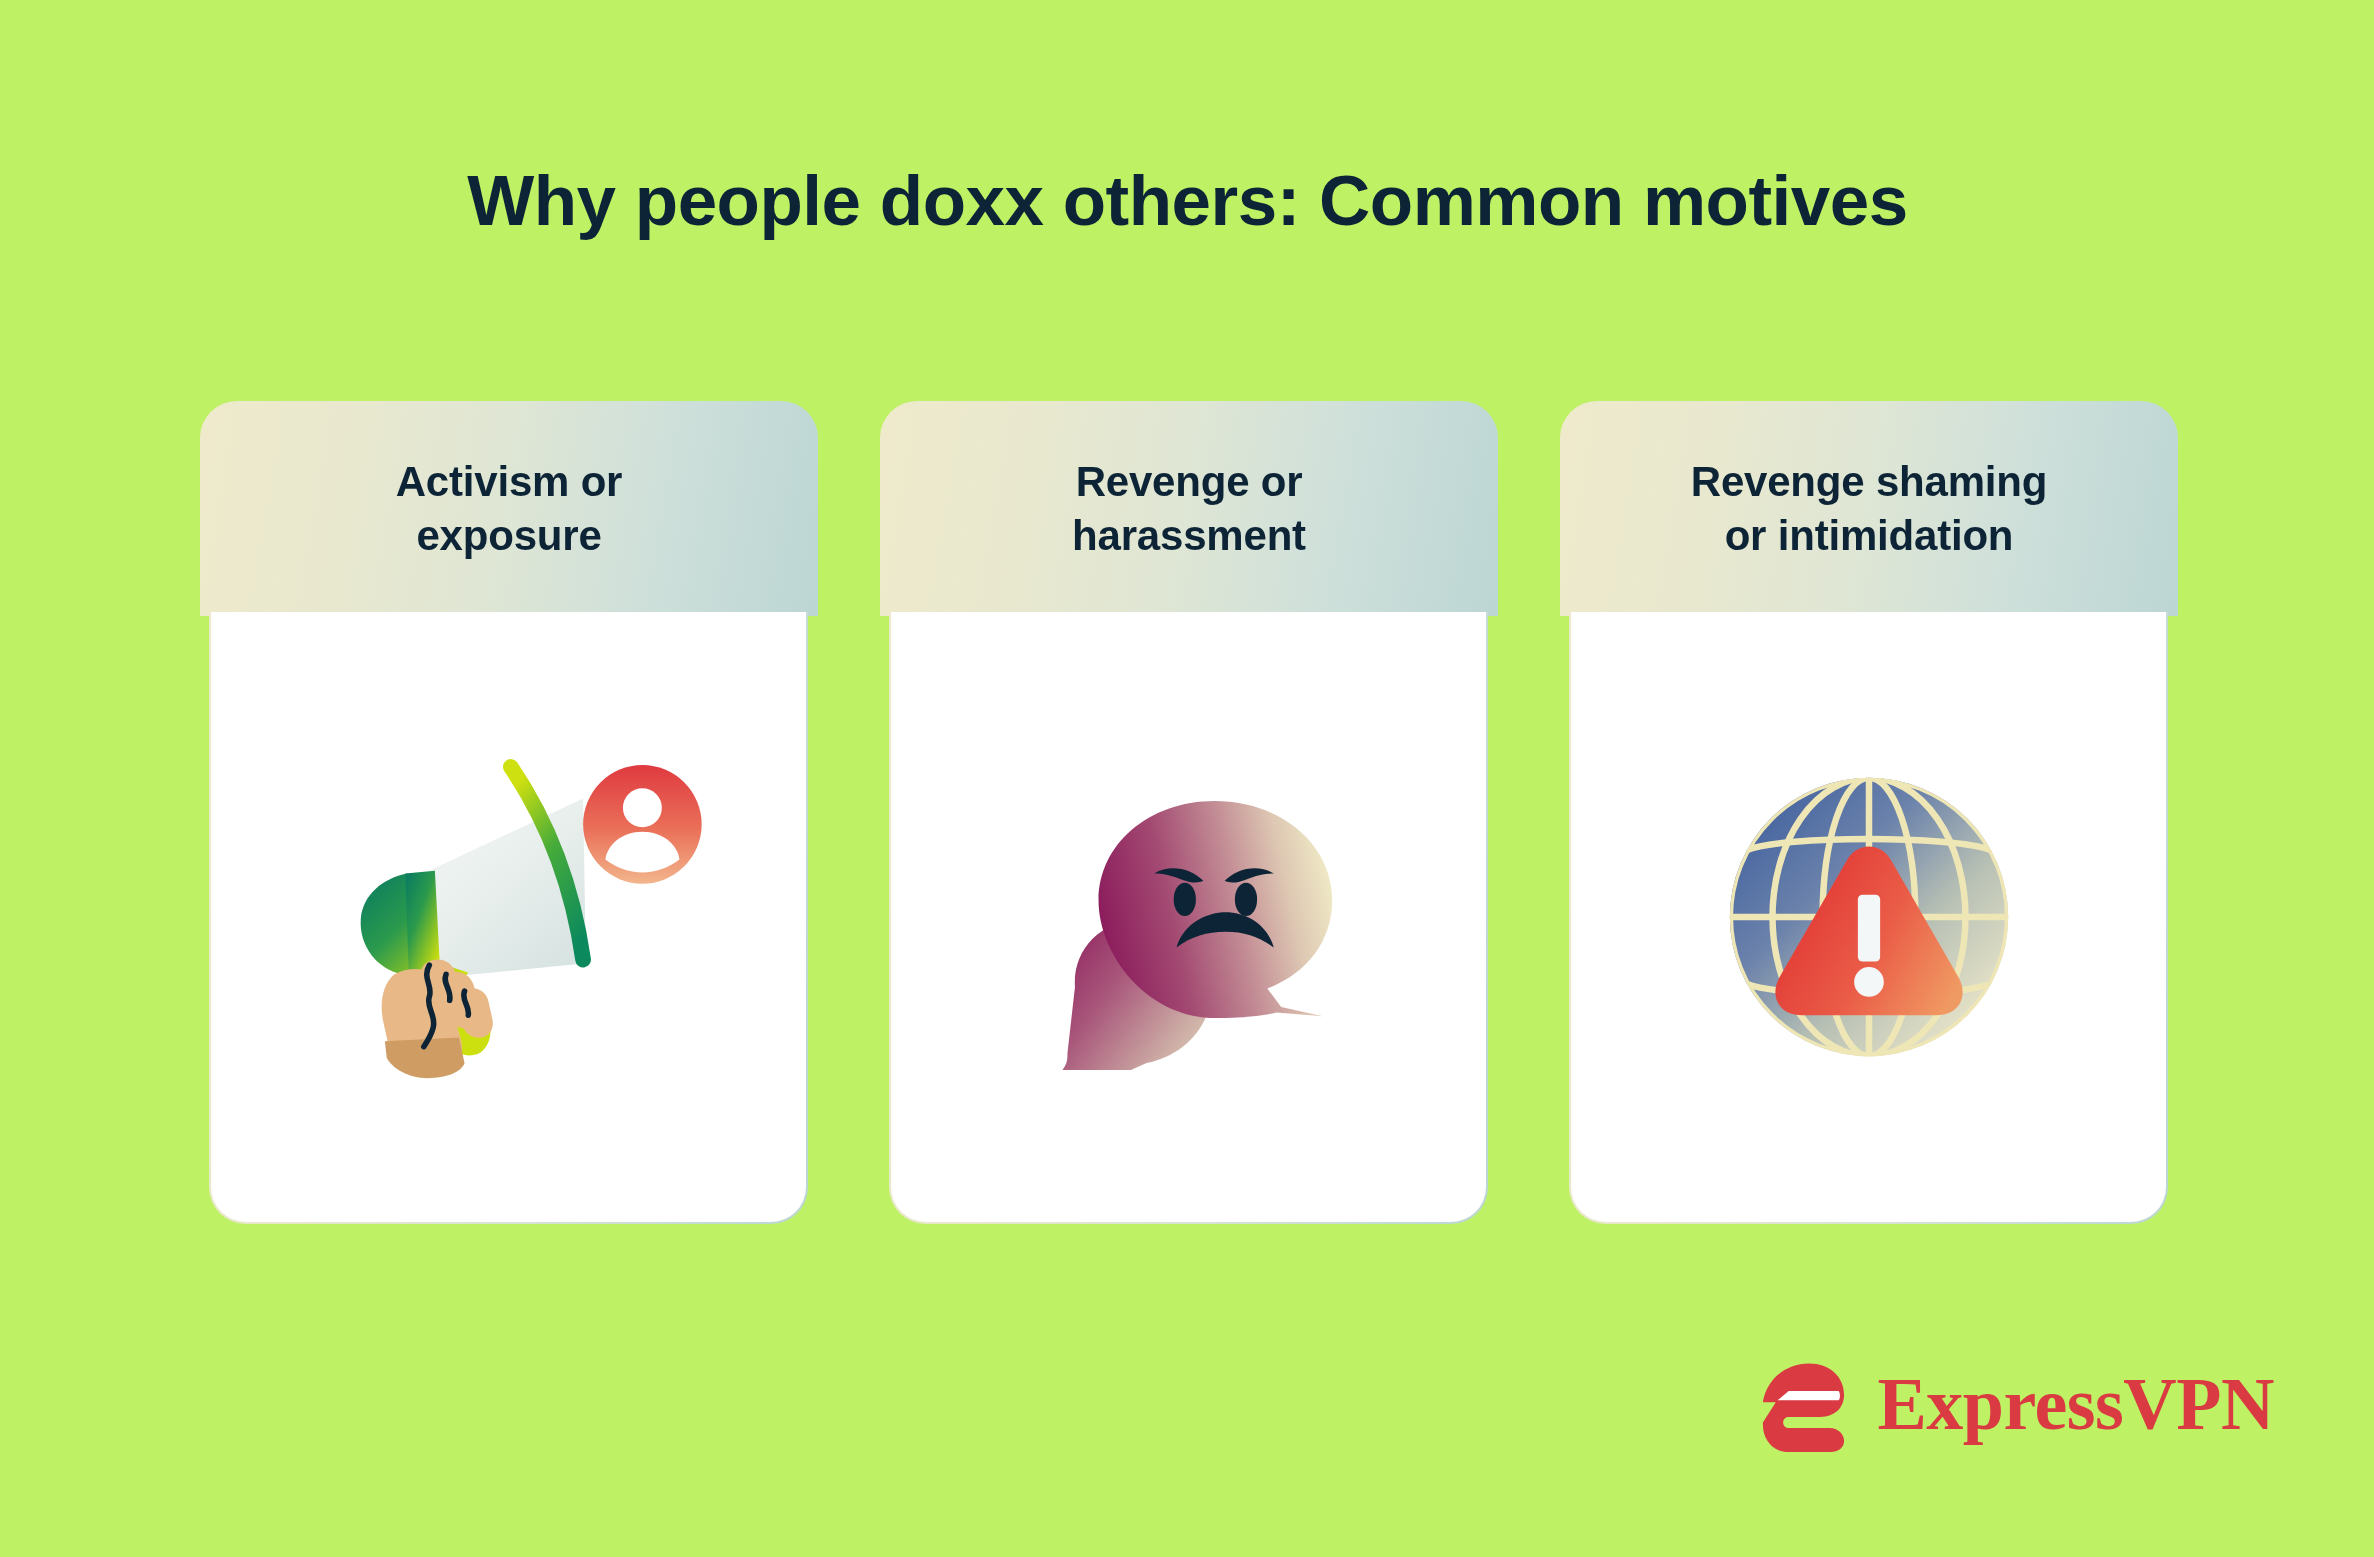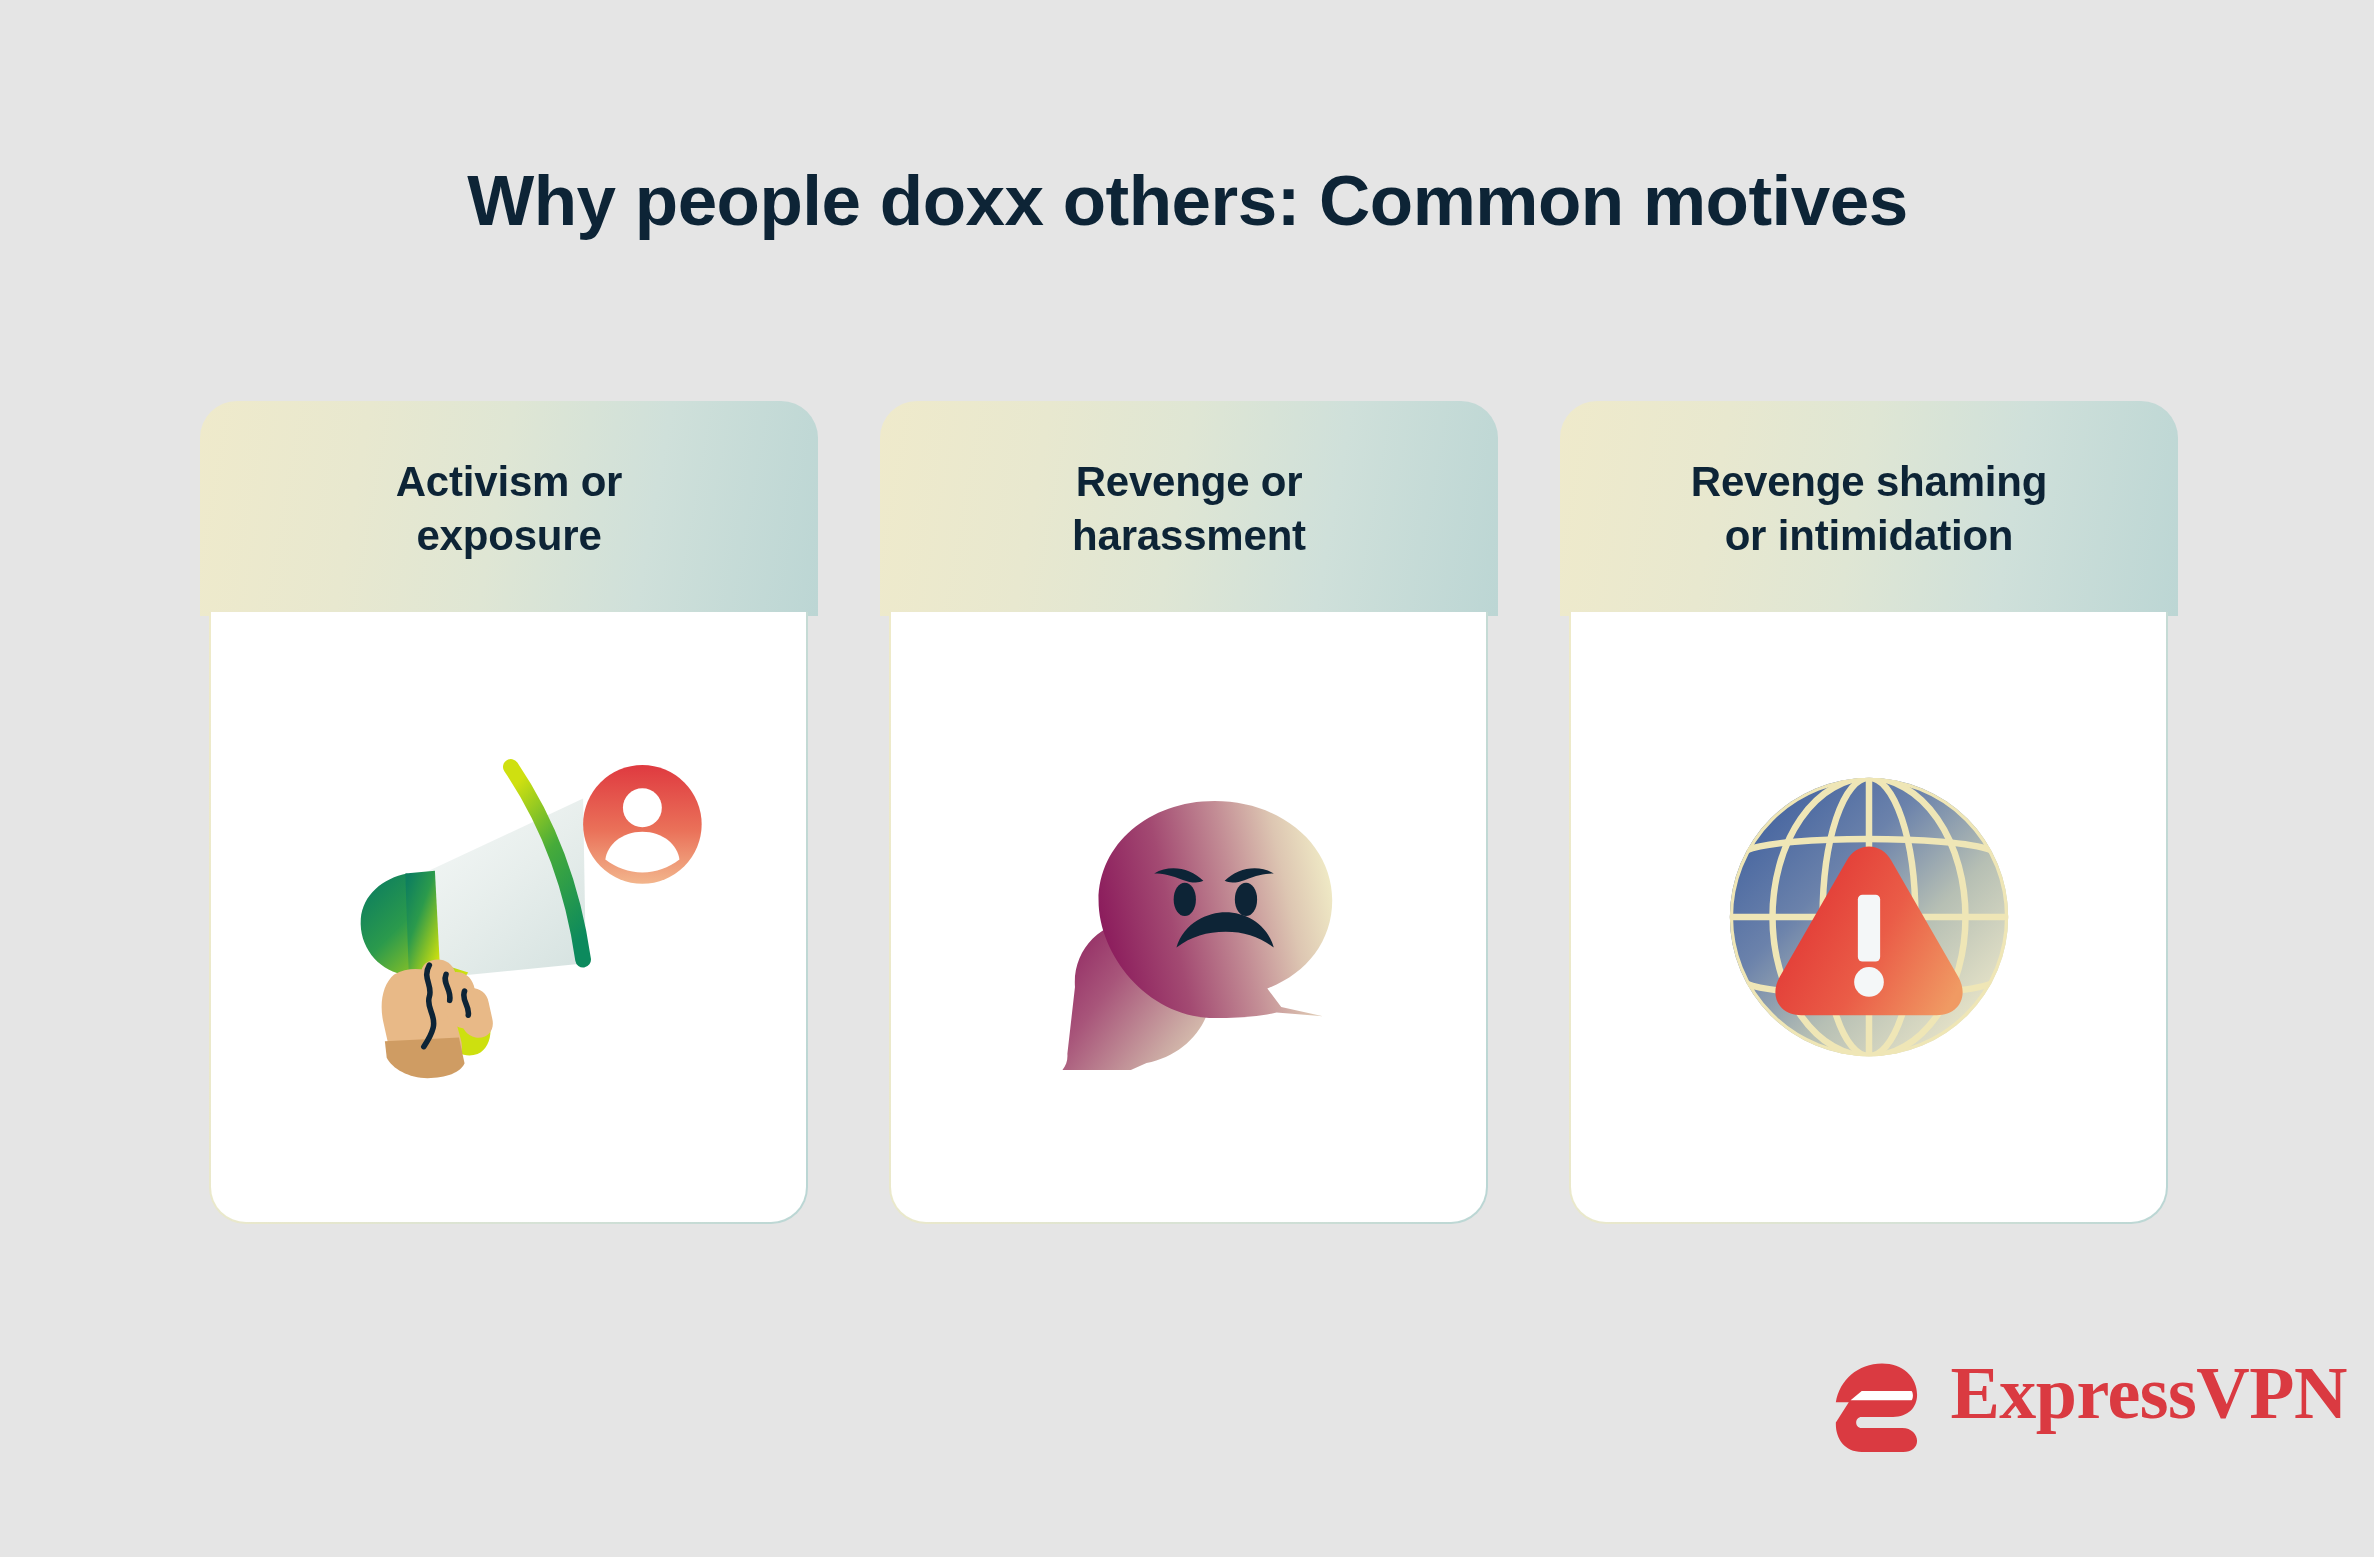--- a/index.html
+++ b/index.html
@@ -9,21 +9,21 @@
     height: 1557px;
     background: #ffffff;
     font-family: "Liberation Sans", sans-serif;
     overflow: hidden;
   }
 
   #infographic {
     position: relative;
     width: 2375px;
     height: 1557px;
-    background: #e5e5e5;
+    background: #bef264;
   }
 
   
   #page-title {
     position: absolute;
     top: 160px;
     left: 0;
     width: 2375px;
     text-align: center;
     font-size: 71px;
@@ -99,23 +99,24 @@
     display: flex;
     align-items: center;
     justify-content: center;
   }
 
   .card-illustration svg { display: block; }
 
   
   #brand-logo {
     position: absolute;
-    left: 1834px;
+    left: 1761px;
     top: 1356px;
     display: flex;
+    align-items: center;
     gap: 20.4px;
   }
 
   #brand-logo .logo-mark { display: block; }
 
   #brand-wordmark {
     font-family: "Liberation Serif", serif;
     font-size: 74px;
     font-weight: 700;
     color: #da3a41;

